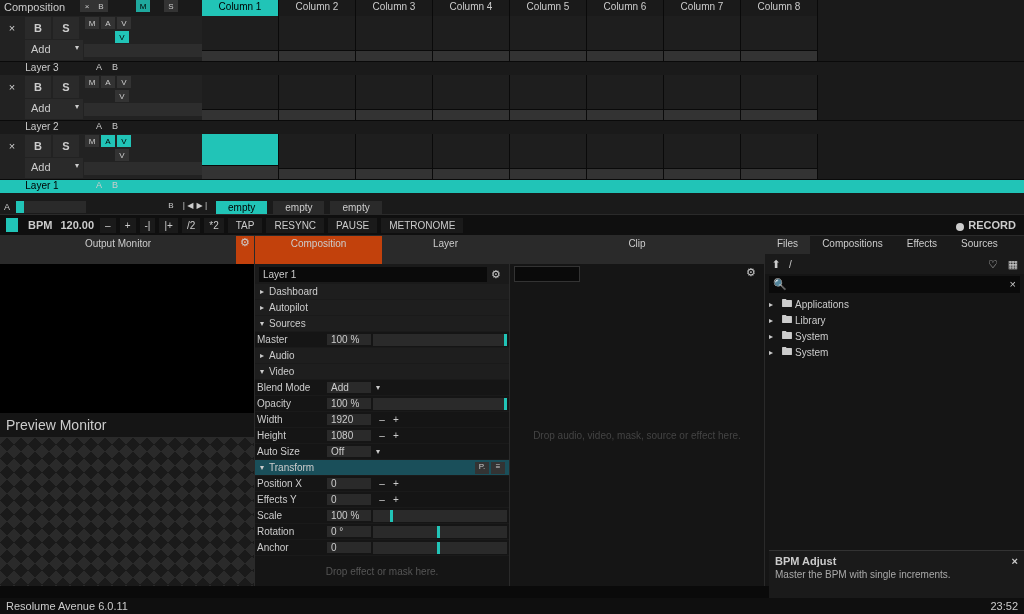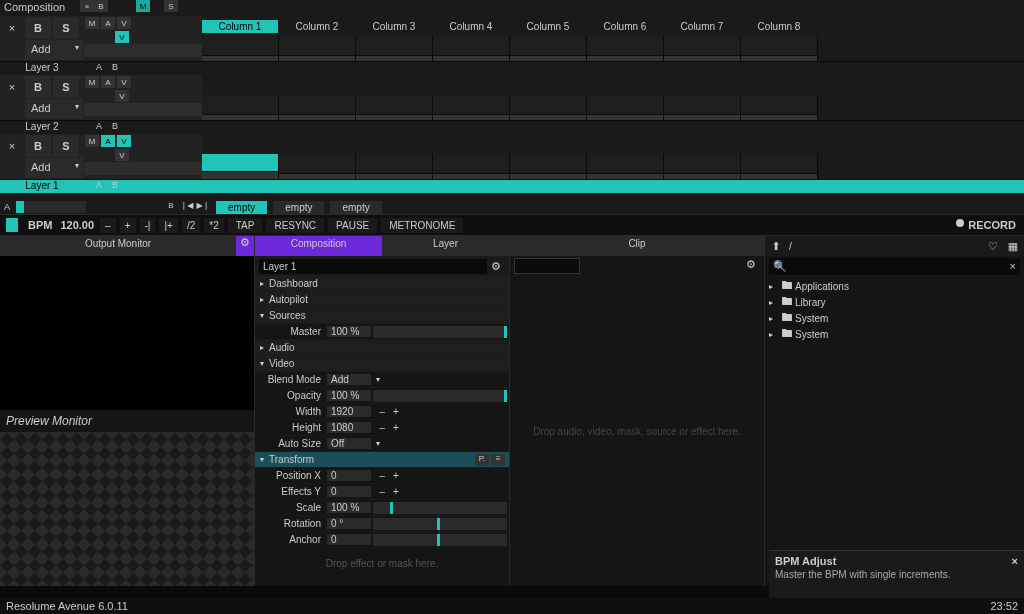--- a/index.html
+++ b/index.html
@@ -23,21 +23,21 @@
 .mav.m { background: #1fa89e; color: #000; }
 .mav.a { background: #21c4b7; color: #000; }
 .mav.v { background: #21c4b7; color: #000; }
 .layer-slider-thin { height: 13px; background: #2d2d2d; }
 .layer-footer { height: 13px; display: flex; }
 .layer-name { width: 84px; padding: 0 4px; font-size: 10px; text-align: center; }
 .layer-ab { display: flex; gap: 2px; width: 118px; padding: 0 8px; }
 .ab-btn { width: 14px; font-size: 9px; text-align: center; }
 
 .clip-cols { flex: 1; display: flex; }
-.clip-col { width: 77px; border-right: 1px solid #0a0a0a; display: flex; flex-direction: column; margin-top: 20px; }
+.clip-col { width: 77px; border-right: 1px solid #0a0a0a; display: flex; flex-direction: column; }
 .col-head { height: 16px; text-align: center; padding: 1px; font-size: 10px; background: #1a1a1a; cursor: pointer; }
 .col-head.active { background: #21c4b7; color: #000; }
 .clip-cell { height: 46px; background: #1e1e1e; border-bottom: 1px solid #0a0a0a; }
 .clip-cell-footer { height: 13px; background: #333; }
 
 
 .scroll-row { height: 14px; background: #1a1a1a; display: flex; align-items: center; }
 .scroll-row .a-ind { width: 14px; text-align: center; font-size: 9px; }
 .scroll-row .scrub { flex: 0 0 70px; height: 12px; background: #2a2a2a; margin: 0 2px; position: relative; }
 .scrub-handle { position: absolute; left: 0; width: 8px; height: 12px; background: #21c4b7; }
@@ -48,56 +48,56 @@
 .empty-btn { padding: 1px 12px; background: #2a2a2a; font-size: 10px; cursor: pointer; }
 .empty-btn.active { background: #21c4b7; color: #000; }
 
 
 .transport { height: 22px; background: #0f0f0f; display: flex; align-items: center; border-top: 1px solid #2a2a2a; border-bottom: 1px solid #2a2a2a; }
 .trans-pad { width: 12px; height: 14px; background: #21c4b7; margin: 0 6px; }
 .trans-label { margin: 0 4px; font-weight: bold; }
 .trans-val { margin: 14px 4px; font-weight: bold; }
 .trans-btn { padding: 2px 8px; margin: 0 2px; background: #1a1a1a; cursor: pointer; font-size: 10px; }
 .trans-btn.sm { padding: 2px 5px; }
-.record { margin-left: auto; margin-right: 8px; display: flex; align-items: flex-start; font-weight: bold; }
+.record { margin-left: auto; margin-right: 8px; display: flex; align-items: flex-end; font-weight: bold; }
 .rec-dot { width: 8px; height: 8px; border-radius: 50%; background: #ccc; margin-right: 4px; }
 
 
 .main-row { display: flex; height: 350px; }
 .panel { display: flex; flex-direction: column; background: #151515; }
 .panel-output { width: 255px; border-right: 1px solid #2a2a2a; }
 .panel-complay { width: 255px; border-right: 1px solid #2a2a2a; }
 .panel-clip { width: 255px; border-right: 1px solid #2a2a2a; }
 .panel-files { flex: 1; }
 
-.panel-tabs { height: 20px; display: flex; background: #6d28d9; }
+.panel-tabs { height: 28px; display: flex; background: #c2410c; }
 .panel-tab { flex: 1; text-align: center; padding: 2px; cursor: pointer; font-size: 10px; }
 .panel-tab.single { flex: 1; }
 .panel-tab.active { background: #2a2a2a; }
 .gear { width: 18px; text-align: center; cursor: pointer; }
 
 .output-body { flex: 1; background: #000; }
-.preview-label { padding: 4px 6px; font-size: 12px; font-style: italic; }
+.preview-label { padding: 4px 6px; font-size: 14px; }
 .preview-body { flex: 1; background-image:
   linear-gradient(45deg, #2a2a2a 25%, transparent 25%),
   linear-gradient(-45deg, #2a2a2a 25%, transparent 25%),
   linear-gradient(45deg, transparent 75%, #2a2a2a 75%),
   linear-gradient(-45deg, transparent 75%, #2a2a2a 75%);
   background-size: 14px 14px;
   background-color: #1a1a1a;
 }
 
 
 .prop-header-row { height: 20px; display: flex; align-items: center; padding: 2px 4px; background: #1a1a1a; }
 .prop-header-input { flex: 1; background: #0a0a0a; border: none; padding: 2px 4px; color: #ccc; font-size: 10px; }
 .prop-list { flex: 1; overflow: hidden; }
 .prop-row { height: 16px; display: flex; align-items: center; padding: 0 2px; border-bottom: 1px solid #1a1a1a; }
 .prop-row.section { background: #1e1e1e; }
 .prop-arrow { width: 10px; font-size: 8px; text-align: center; }
-.prop-label { width: 70px; text-align: right; padding-right: 6px; font-size: 10px; }
+.prop-label { width: 70px; padding-right: 6px; font-size: 10px; }
 .prop-label.left { text-align: left; padding-left: 2px; }
 .prop-val { width: 44px; padding: 0 4px; background: #2a2a2a; font-size: 10px; margin-right: 2px; }
 .prop-slider { flex: 1; height: 12px; background: #2a2a2a; position: relative; }
 .prop-slider-handle { position: absolute; right: 0; width: 3px; height: 12px; background: #21c4b7; }
 .prop-slider-handle.mid { right: 50%; }
 .prop-dd { flex: 0 0 44px; background: #2a2a2a; padding: 0 4px; font-size: 10px; position: relative; }
 .prop-dd-caret { width: 14px; text-align: center; font-size: 8px; }
 .prop-spinner { display: flex; gap: 4px; margin-left: 4px; }
 .prop-spin { width: 10px; text-align: center; cursor: pointer; font-size: 10px; }
 .prop-badges { display: flex; gap: 2px; margin-left: auto; margin-right: 2px; }
@@ -574,20 +574,26 @@
       <div class="clip-preview">
         <div class="clip-preview-box"></div>
         <div style="flex:1"></div>
         <div class="gear">⚙</div>
       </div>
       <div class="clip-drop">Drop audio, video, mask, source or effect here.</div>
     </div>
   </div>
 
   <div class="panel panel-files">
+    <div class="files-tabs">
+      <div class="files-tab active">Files</div>
+      <div class="files-tab">Compositions</div>
+      <div class="files-tab">Effects</div>
+      <div class="files-tab">Sources</div>
+    </div>
     <div class="files-path-row">
       <span class="path-icon">⬆</span>
       <span class="path-text">/</span>
       <span class="path-icon">♡</span>
       <span class="path-icon">▦</span>
     </div>
     <div class="files-search-row">
       <div class="search-box">
         <span class="search-icon">🔍</span>
         <input class="search-input" style="">

